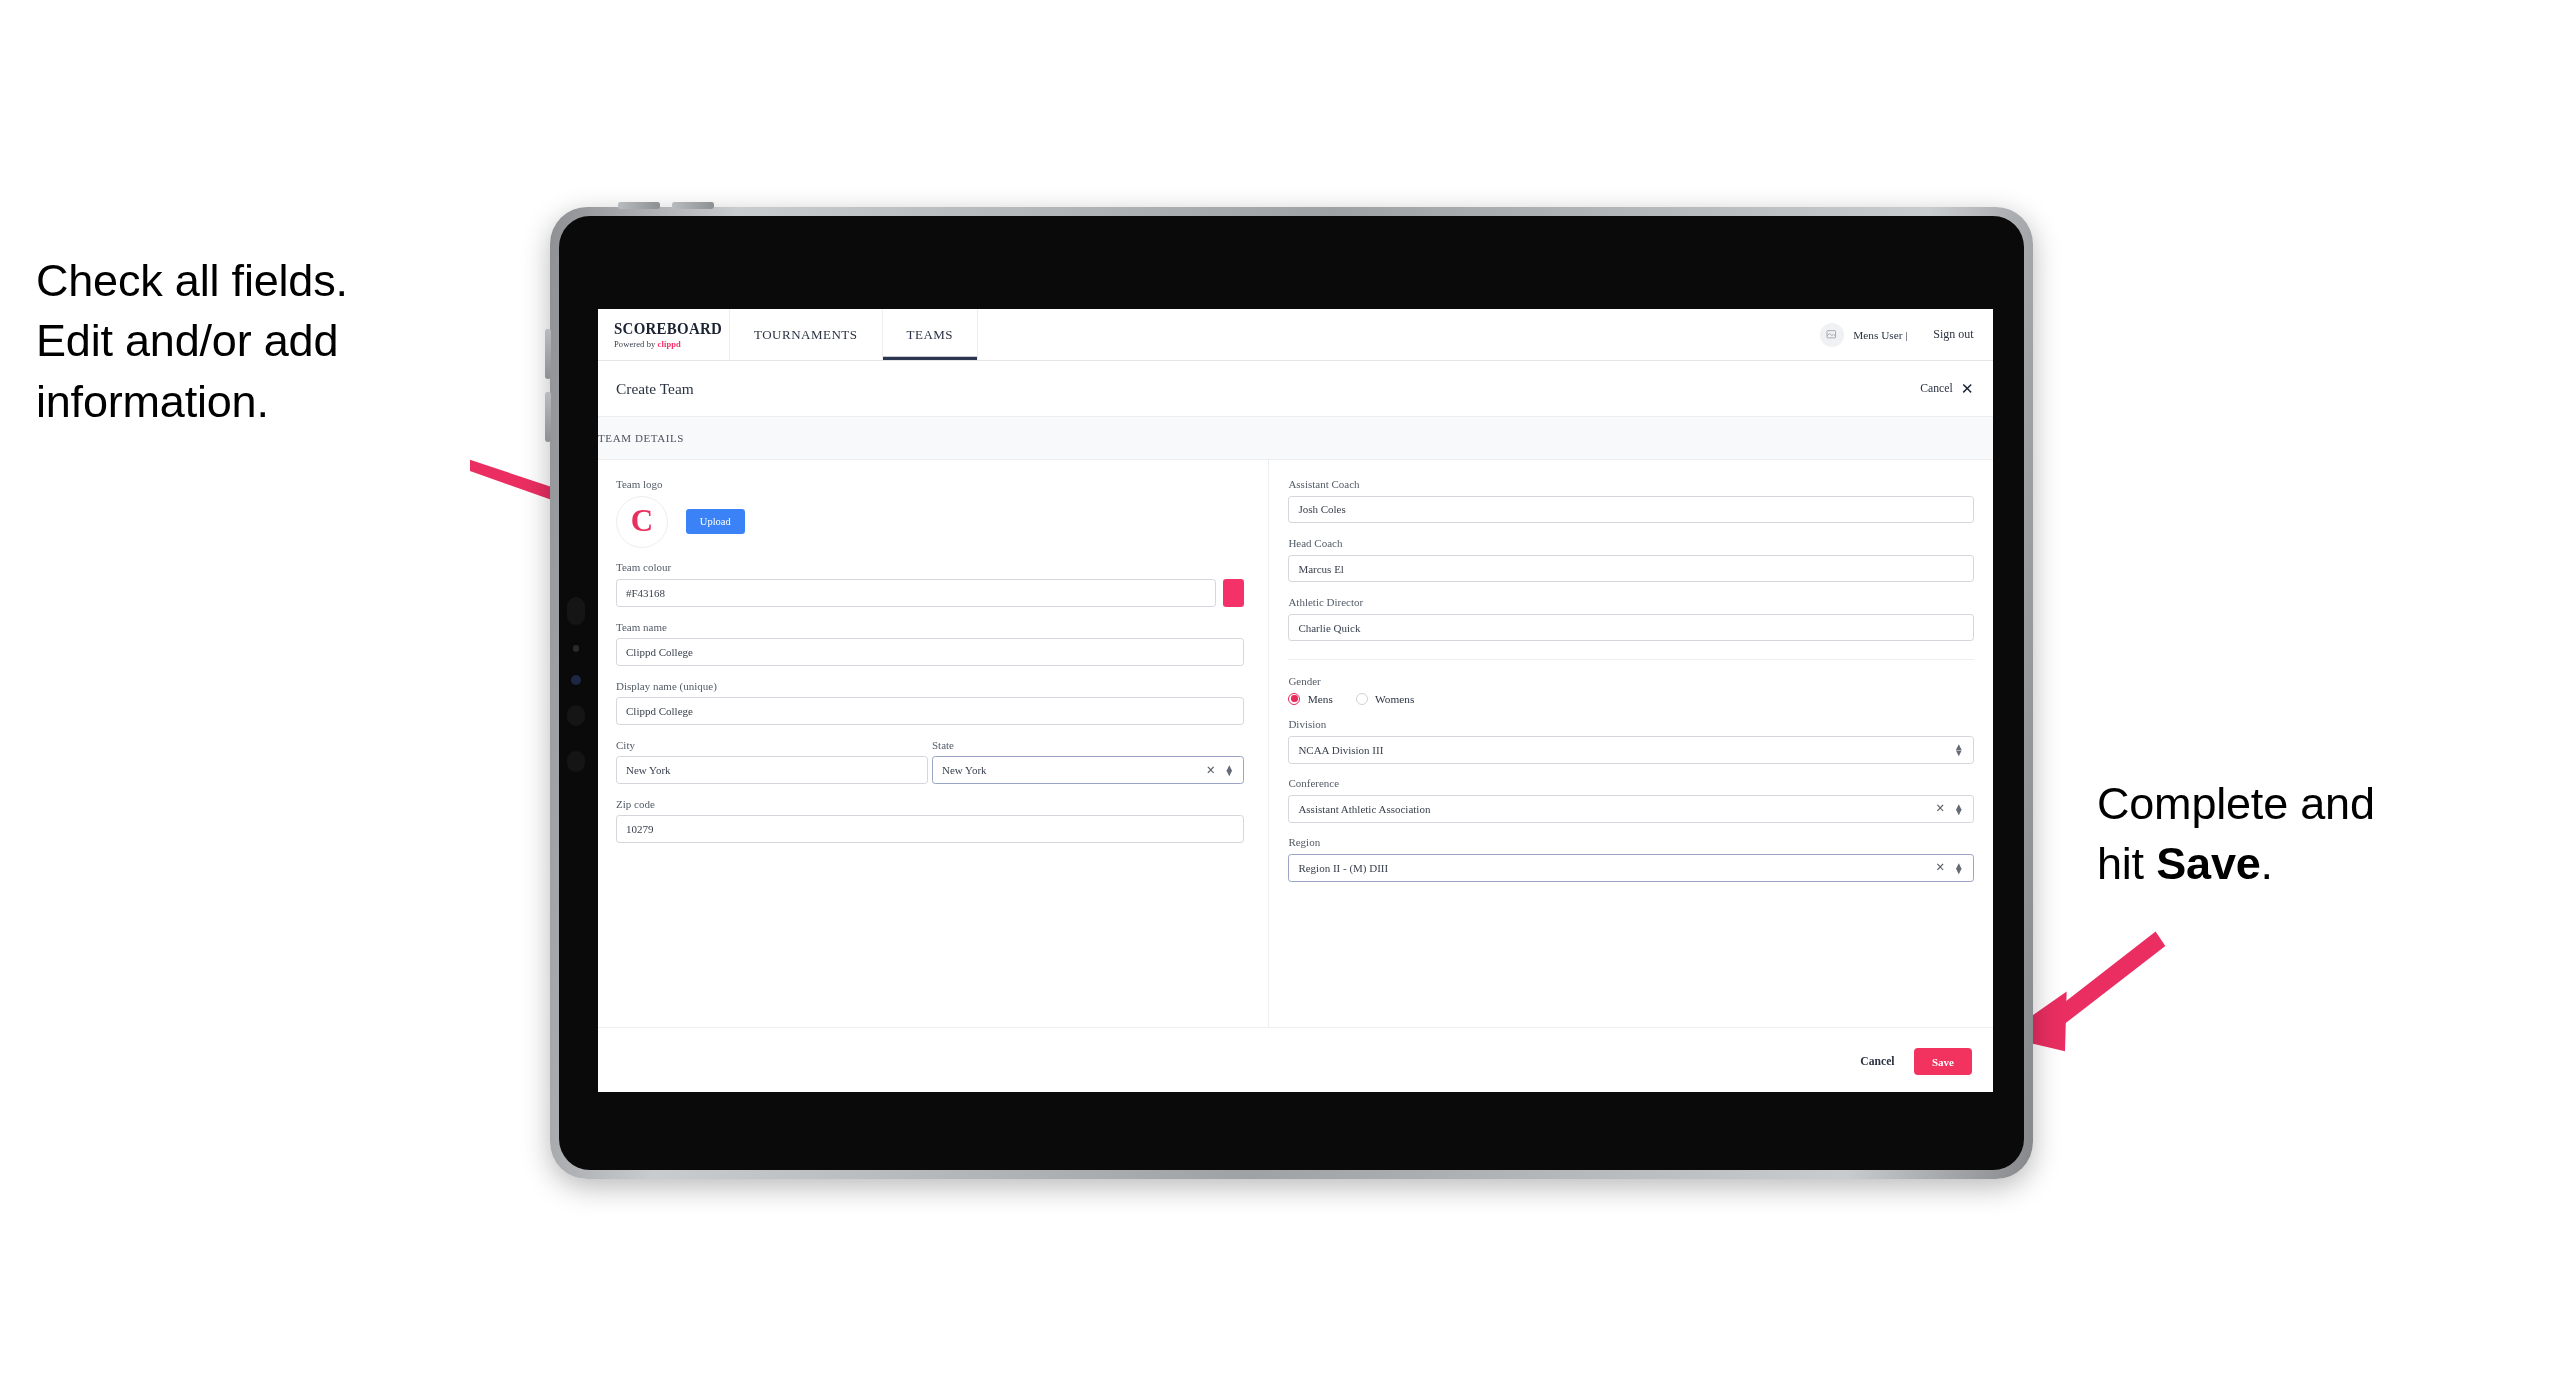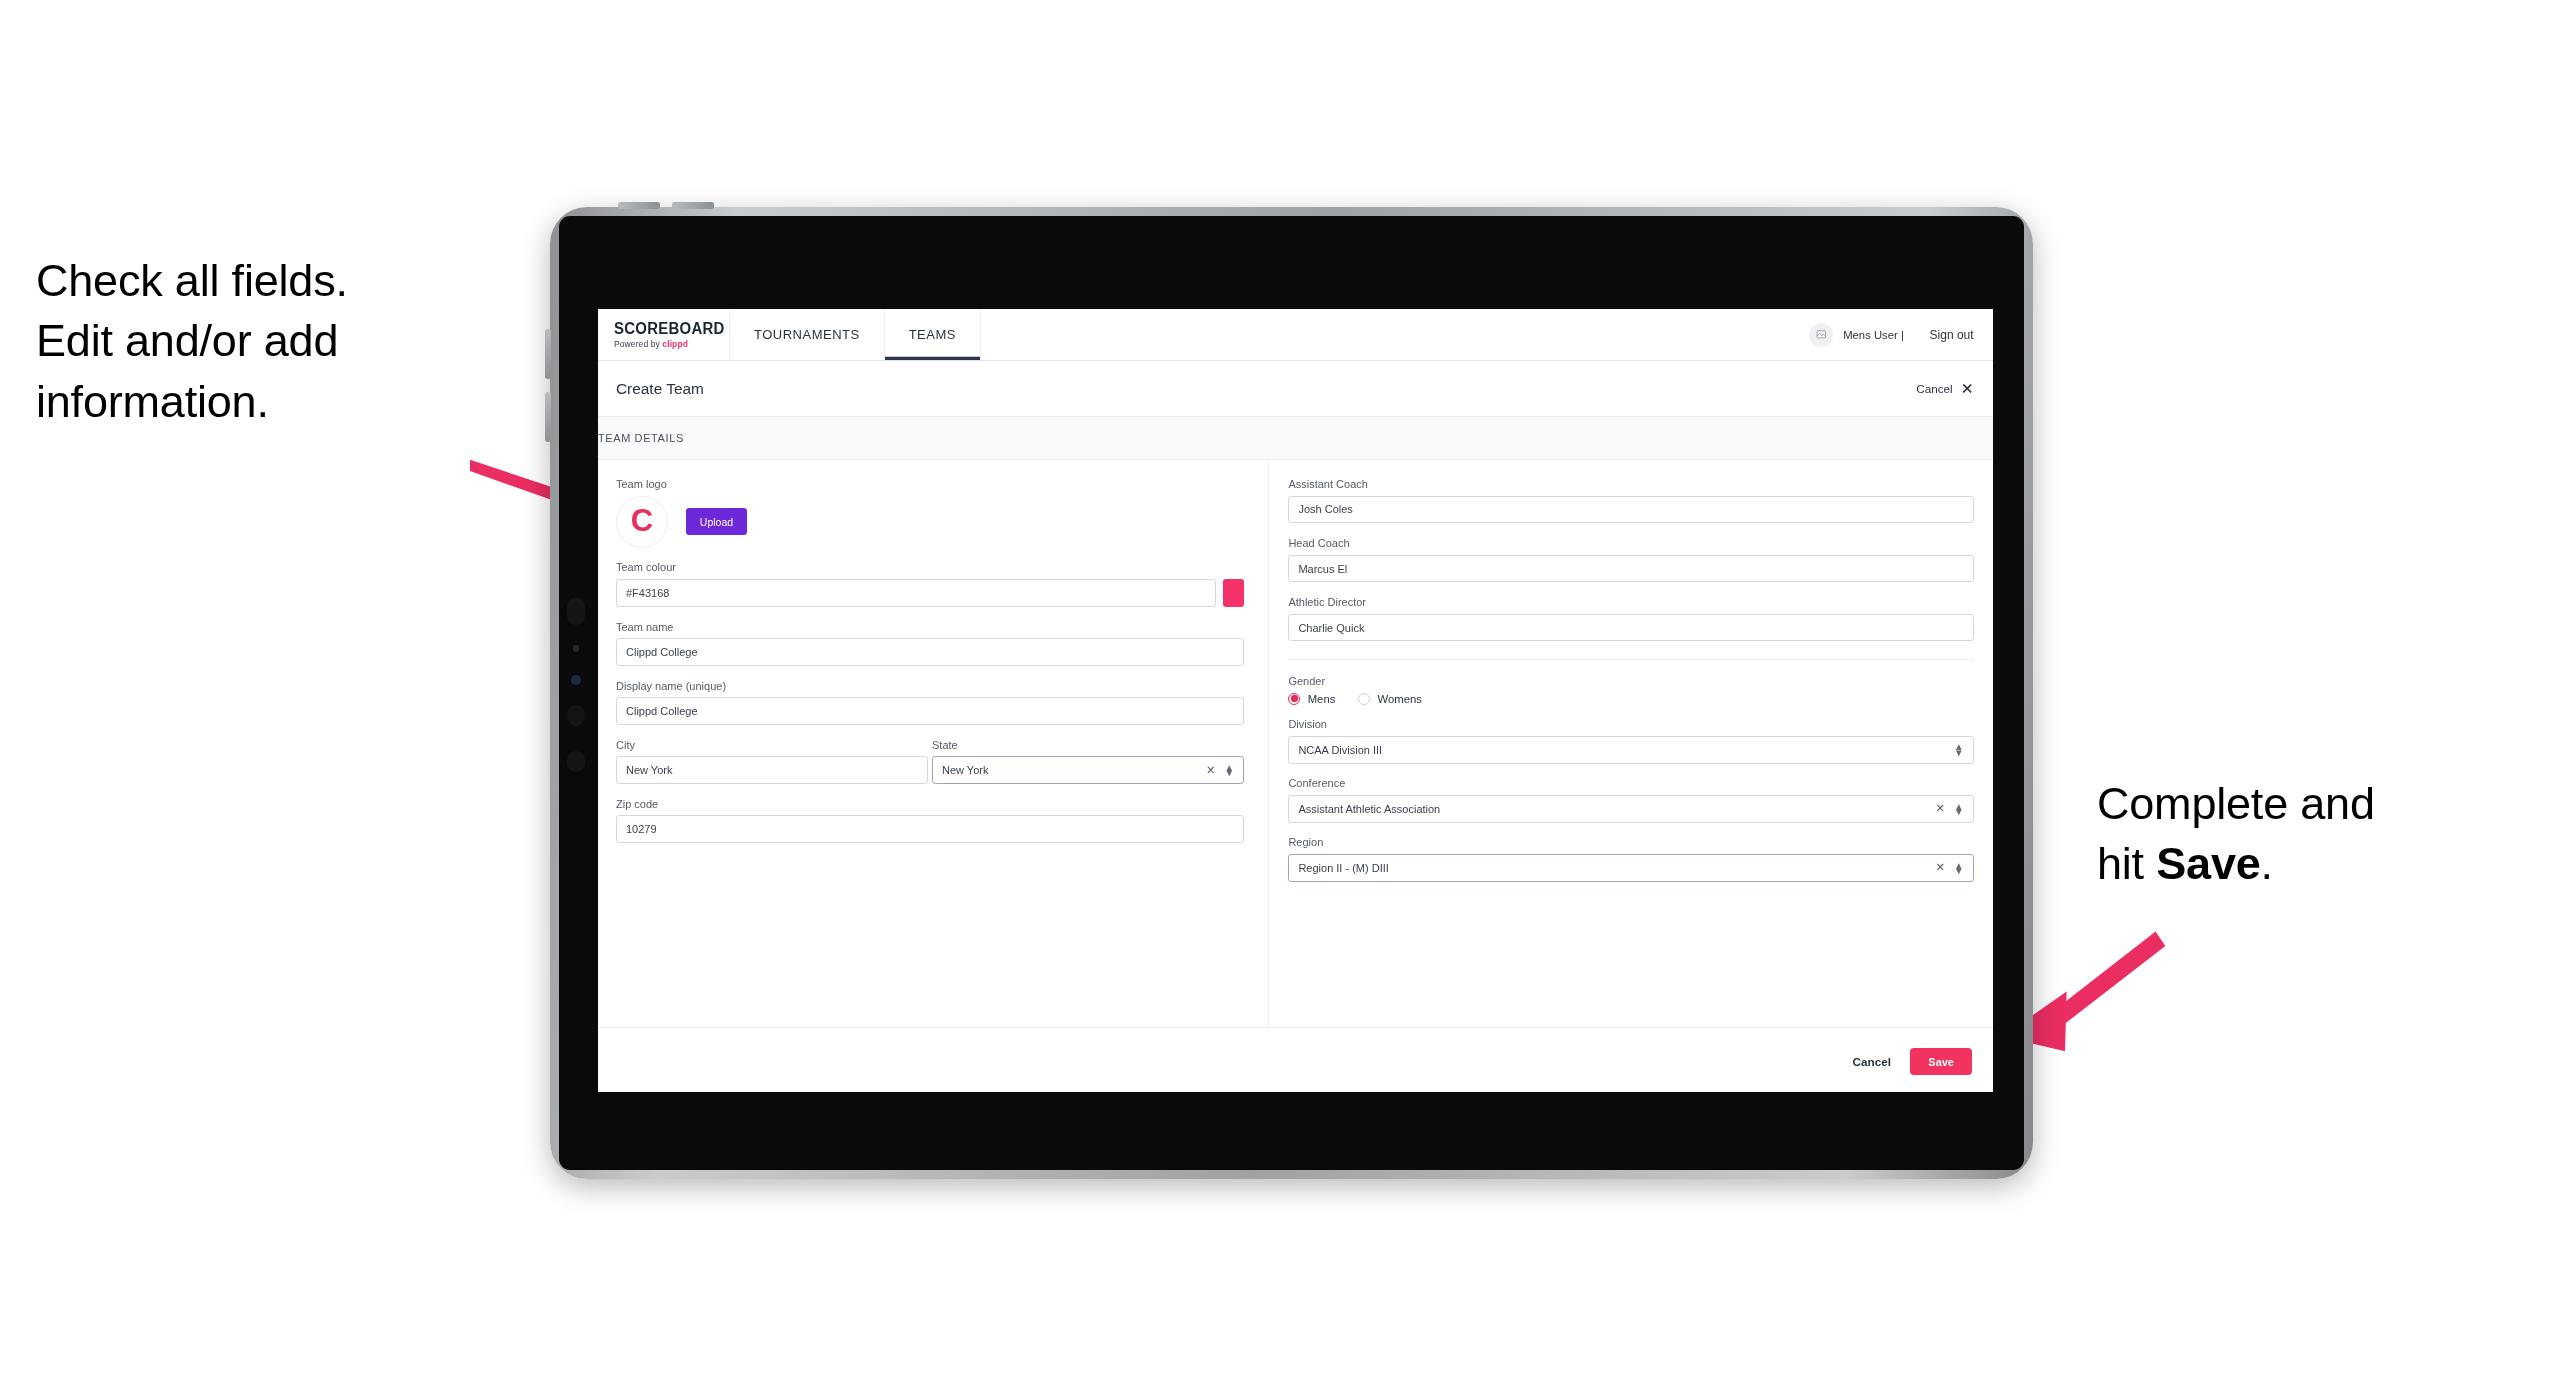--- a/index.html
+++ b/index.html
@@ -44,21 +44,22 @@
     border-radius: 37px;
     box-shadow: 0 8px 29px rgba(0,0,0,0.28);
   }
   #tablet-screen {
     position: absolute;
     left: 9px;
     top: 9px;
     right: 9px;
     bottom: 9px;
     background: #0a0a0a;
-    border-radius: 11px;
+    border-radius: 31px;
+    font-family: Liberation Serif, serif;
   }
   
   .side-btn {
     position: absolute;
     background: linear-gradient(180deg,#b9bcbf,#8d9093);
     border-radius: 2.4px;
   }
   #vol-a { left: -4.9px; top: 122px;  width: 5.7px; height: 50px; }
   #vol-b { left: -4.9px; top: 185px;  width: 5.7px; height: 50px; }
   
@@ -240,21 +241,21 @@
     border-radius: 50%;
     border: 0.8px solid #eceef0;
     display: flex; align-items: center; justify-content: center;
     background: #fff;
   }
   #logo-letter {
     font-size: 31px; font-weight: 700; color: #ea2f5e; line-height: 1;
     margin-top: -2.4px;
   }
   #upload-btn {
-    background: #6d28d9;
+    background: #3b82f6;
     color: #ffffff;
     font-size: 10.5px;
     border-radius: 3.2px;
     padding: 7.3px 13.8px;
     cursor: pointer;
   }
 
   
   #colour-row { display: flex; align-items: stretch; gap: 7.3px; }
   #colour-row .inp { flex: 1; }

